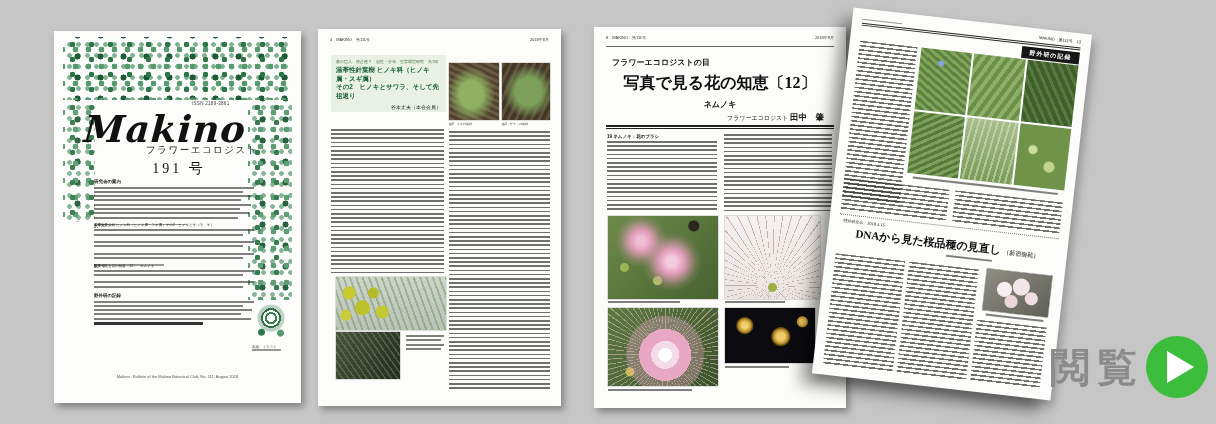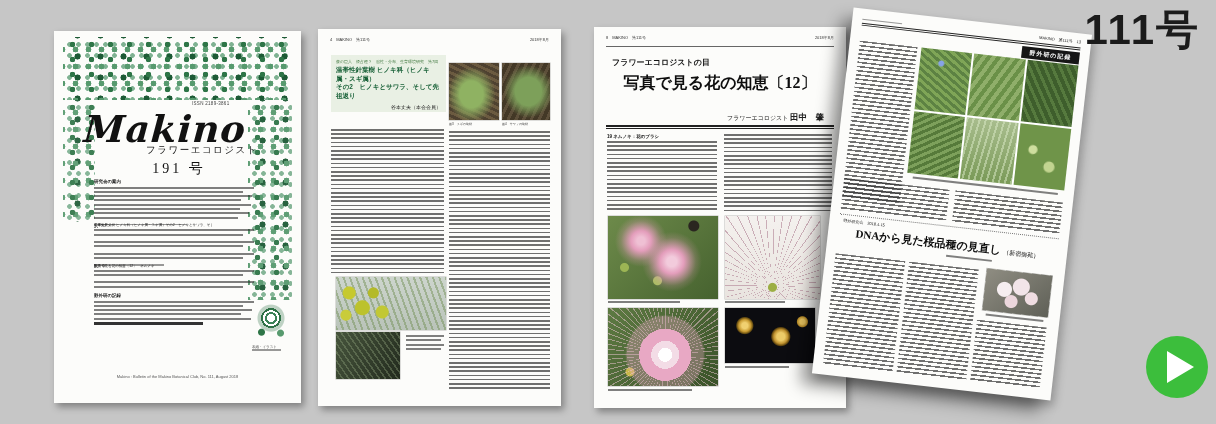--- a/index.html
+++ b/index.html
@@ -209,21 +209,20 @@
   .p4-cherrycap { right:16px; top:289px; width:58px; }
   .p4-colA { left:10px; top:246px; width:70px; height:112px; }
   .p4-colB { left:84px; top:246px; width:70px; height:112px; }
   .p4-colC { left:158px; top:296px; width:70px; height:62px; }
 </style>
 </head>
 <body>
 
 <div class="stage">
 
-  <div class="issue-label">111号</div>
 
   <div class="page p1">
     <div class="leafy c-band-top"></div>
     <div class="leafy c-band-left"></div>
     <div class="leafy c-band-right"></div>
     <div class="c-flower"></div>
     <div class="c-issn">ISSN 2189-3861</div>
     <div class="c-masthead">Makino</div>
     <div class="c-subtitle">フラワーエコロジスト</div>
     <div class="c-issue">191 号</div>
@@ -328,20 +327,21 @@
   </div>
 
   <div class="page p3">
     <div class="pg-header">
       <span>8　MAKINO　第111号</span>
       <span>2018年8月</span>
     </div>
     <div class="p3-headrule"></div>
     <div class="p3-kicker">フラワーエコロジストの目</div>
     <div class="p3-title">写真で見る花の知恵〔12〕</div>
+    <div class="p3-subject">ネムノキ</div>
     <div class="p3-author">
       <span style="position:static">フラワーエコロジスト</span>
       <b style="position:static">田中　肇</b>
     </div>
     <div class="p3-rule2"></div>
     <div class="p3-subhead">19 ネムノキ：花のブラシ</div>
     <div class="micro p3-colL"></div>
     <div class="micro p3-colR"></div>
     <div class="photo p3-phTL"></div>
     <div class="photo p3-phTR"></div>
@@ -394,18 +394,19 @@
     <div class="photo p4-cherry"></div>
     <div class="p4-cherrycap">
         <div class="sk" style="width: 100%;"></div>
       </div>
     <div class="micro p4-colA"></div>
     <div class="micro p4-colB"></div>
     <div class="micro p4-colC"></div>
   </div>
 
   <div class="view-control">
+    <span class="view-label">閲覧</span>
     <div class="play-button">
       <div class="play-icon"></div>
     </div>
   </div>
 
 </div>
 
 </body></html>

